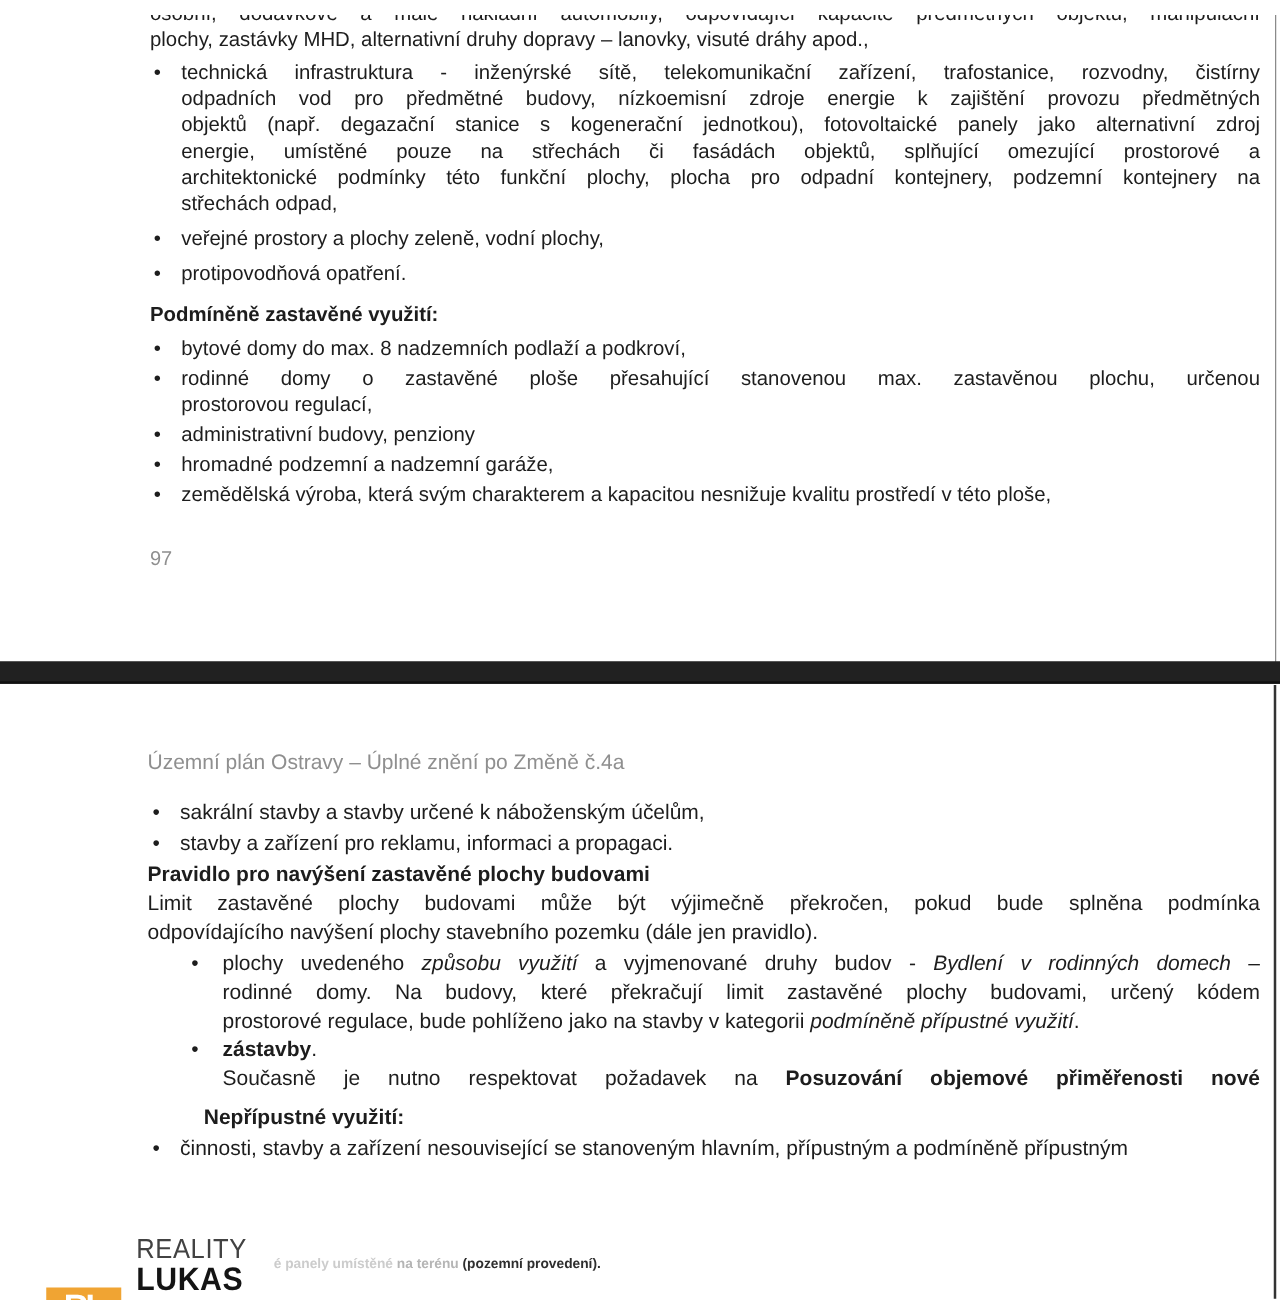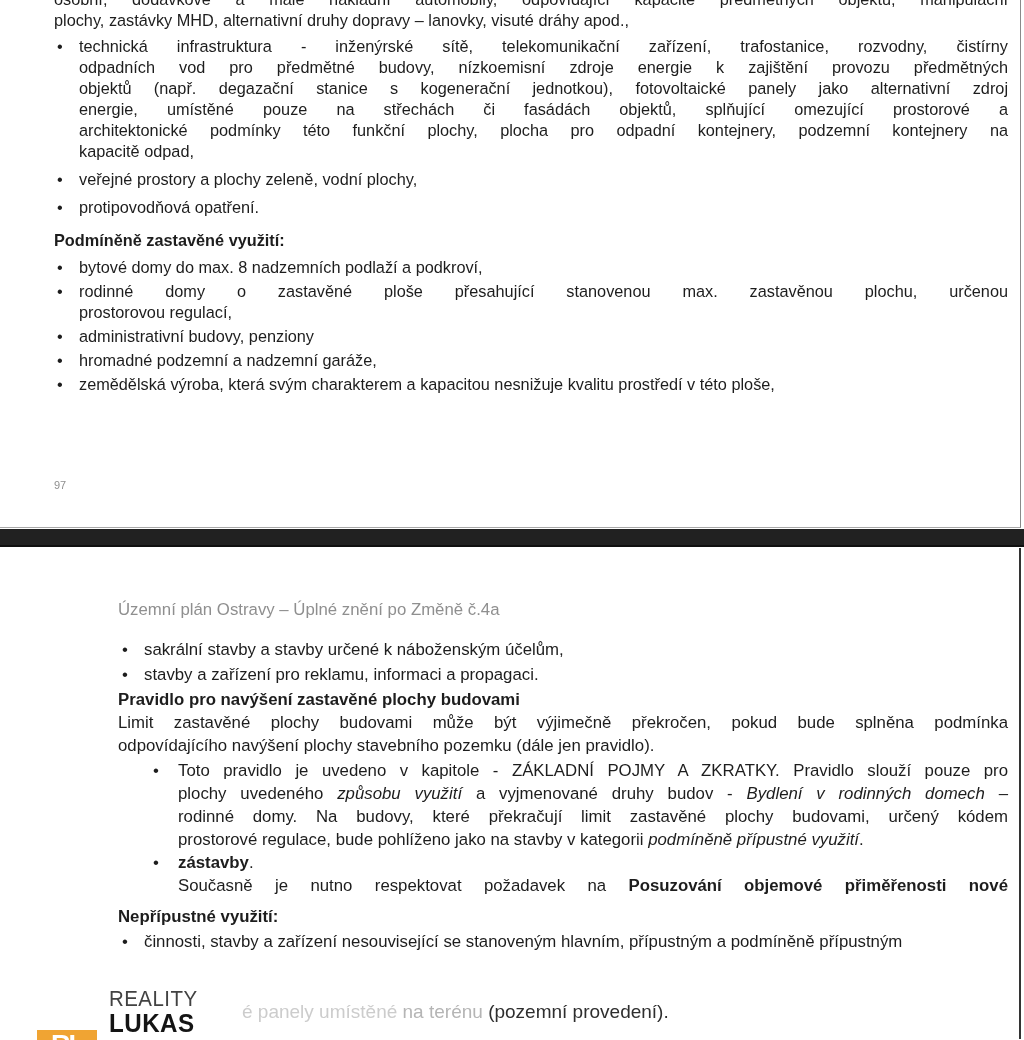--- a/index.html
+++ b/index.html
@@ -6,73 +6,73 @@
   html,body { width:1024px; height:1040px; background:#fff; overflow:hidden; }
   .viewer {
     position:relative; width:1024px; height:1040px; overflow:hidden;
     font-family:"Liberation Sans", sans-serif; color:var(--text,#1d1d1d);
     background:#fff;
   }
   .page { position:absolute; left:0; background:#fff; overflow:hidden; }
 
   
   .page1 {
-    top:0; width:1021px; height:528px;
+    top:12px; width:1021px; height:528px;
     border-right:1px solid #8a8a8a;
     border-bottom:1px solid #a8a8a8;
-    padding:0 12px 0 54px;
+    padding:0 12px 0 120px;
     font-size:16.3px; line-height:21px;
   }
   .para-top { margin-top:-11px; }
   .p1-list1 { margin-top:5px; }
   .p1-list1 .li { margin-bottom:7px; }
   .hd { font-weight:700; }
   .hd-cond { margin-top:12px; }
   .p1-list2 { margin-top:6px; }
   .p1-list2 .li { margin-bottom:3px; }
-  .page-number { margin-top:80px; color:var(--muted,#8f8f8f); font-size:11px; }
+  .page-number { margin-top:30px; color:var(--muted,#8f8f8f); font-size:16px; }
 
   
   .divider {
     position:absolute; left:0; top:529px; width:1024px; height:18px;
     background:var(--divider,#212121);
     border-bottom:2px solid #101010;
   }
 
   
   .page2 {
     top:548px; width:1021px; height:491px;
     border-right:2px solid #333;
     padding:50px 11px 0 118px;
     font-size:16.8px; line-height:23px;
   }
   .doc-header { color:var(--muted,#8f8f8f); }
   .p2-list1 { margin-top:17px; }
   .p2-list1 .li { margin-bottom:2px; }
   .hd-rule { margin-top:0; }
   .p2-nested { margin-left:34px; margin-top:2px; }
-  .hd-inadm { margin-top:8px; }
+  .hd-inadm { margin-top:8px;margin-left:45px; }
   .p2-list2 { margin-top:2px; }
 
   
   .li { display:flex; }
   .li .marker { flex:none; width:25px; padding-left:3px; }
   .page2 .li .marker { width:26px; padding-left:4px; }
   .p2-nested .li .marker { padding-left:1px; }
   .li-body { flex:1; min-width:0; }
 
   
   .tl.just { text-align:justify; text-align-last:justify; }
   .it { font-style:italic; }
   .bd { font-weight:700; }
 
   
   .faded-line {
-    position:absolute; left:242px; top:1000px;
-    font-size:19px; line-height:23px; white-space:nowrap;
+    position:absolute; left:219px; top:1000px;
+    font-size:11px; line-height:23px; white-space:nowrap;font-weight:bold;
   }
   .fl-light { color:var(--faded_light,#cccccc); }
   .fl-mid   { color:var(--faded_mid,#b5b5b5); }
   .fl-dark  { color:var(--faded_dark,#2e2e2e); }
 
   
   .logo { position:absolute; left:37px; top:987px; display:flex; align-items:flex-start; }
   .logo-mark {
     width:60px; height:50px; background:var(--accent,#f0a433);
     display:flex; align-items:flex-start; justify-content:center;
@@ -95,21 +95,21 @@
 
     <div class="p1-list1">
       <div class="li">
         <span class="marker">•</span>
         <div class="li-body">
             <div class="tl just"><span>technická infrastruktura - inženýrské sítě, telekomunikační zařízení, trafostanice, rozvodny, čistírny</span></div>
             <div class="tl just"><span>odpadních vod pro předmětné budovy, nízkoemisní zdroje energie k zajištění provozu předmětných</span></div>
             <div class="tl just"><span>objektů (např. degazační stanice s kogenerační jednotkou), fotovoltaické panely jako alternativní zdroj</span></div>
             <div class="tl just"><span>energie, umístěné pouze na střechách či fasádách objektů, splňující omezující prostorové a</span></div>
             <div class="tl just"><span>architektonické podmínky této funkční plochy, plocha pro odpadní kontejnery, podzemní kontejnery na</span></div>
-            <div class="tl"><span>kapacitě odpad,</span></div>
+            <div class="tl"><span>střechách odpad,</span></div>
           </div>
       </div>
       <div class="li">
         <span class="marker">•</span>
         <div class="li-body">
             <div class="tl"><span>veřejné prostory a plochy zeleně, vodní plochy,</span></div>
           </div>
       </div>
       <div class="li">
         <span class="marker">•</span>
@@ -181,21 +181,20 @@
     <div class="hd hd-rule">Pravidlo pro navýšení zastavěné plochy budovami</div>
     <div class="rule-intro">
         <div class="tl just"><span>Limit zastavěné plochy budovami může být výjimečně překročen, pokud bude splněna podmínka</span></div>
         <div class="tl"><span>odpovídajícího navýšení plochy stavebního pozemku (dále jen pravidlo).</span></div>
       </div>
 
     <div class="p2-nested">
       <div class="li">
         <span class="marker">•</span>
         <div class="li-body">
-            <div class="tl just"><span>Toto pravidlo je uvedeno v kapitole - ZÁKLADNÍ POJMY A ZKRATKY. Pravidlo slouží pouze pro</span></div>
             <div class="tl just"><span>plochy uvedeného </span><span class="it">způsobu využití</span><span> a vyjmenované druhy budov - </span><span class="it">Bydlení v rodinných domech</span><span> –</span></div>
             <div class="tl just"><span>rodinné domy. Na budovy, které překračují limit zastavěné plochy budovami, určený kódem</span></div>
             <div class="tl"><span>prostorové regulace, bude pohlíženo jako na stavby v kategorii </span><span class="it">podmíněně přípustné využití</span><span>.</span></div>
           </div>
       </div>
       <div class="li">
         <span class="marker">•</span>
         <div class="li-body">
             <div class="tl"><span class="bd">zástavby</span><span>.</span></div>
             <div class="tl just"><span>Současně je nutno respektovat požadavek na </span><span class="bd">Posuzování objemové přiměřenosti nové</span></div>

